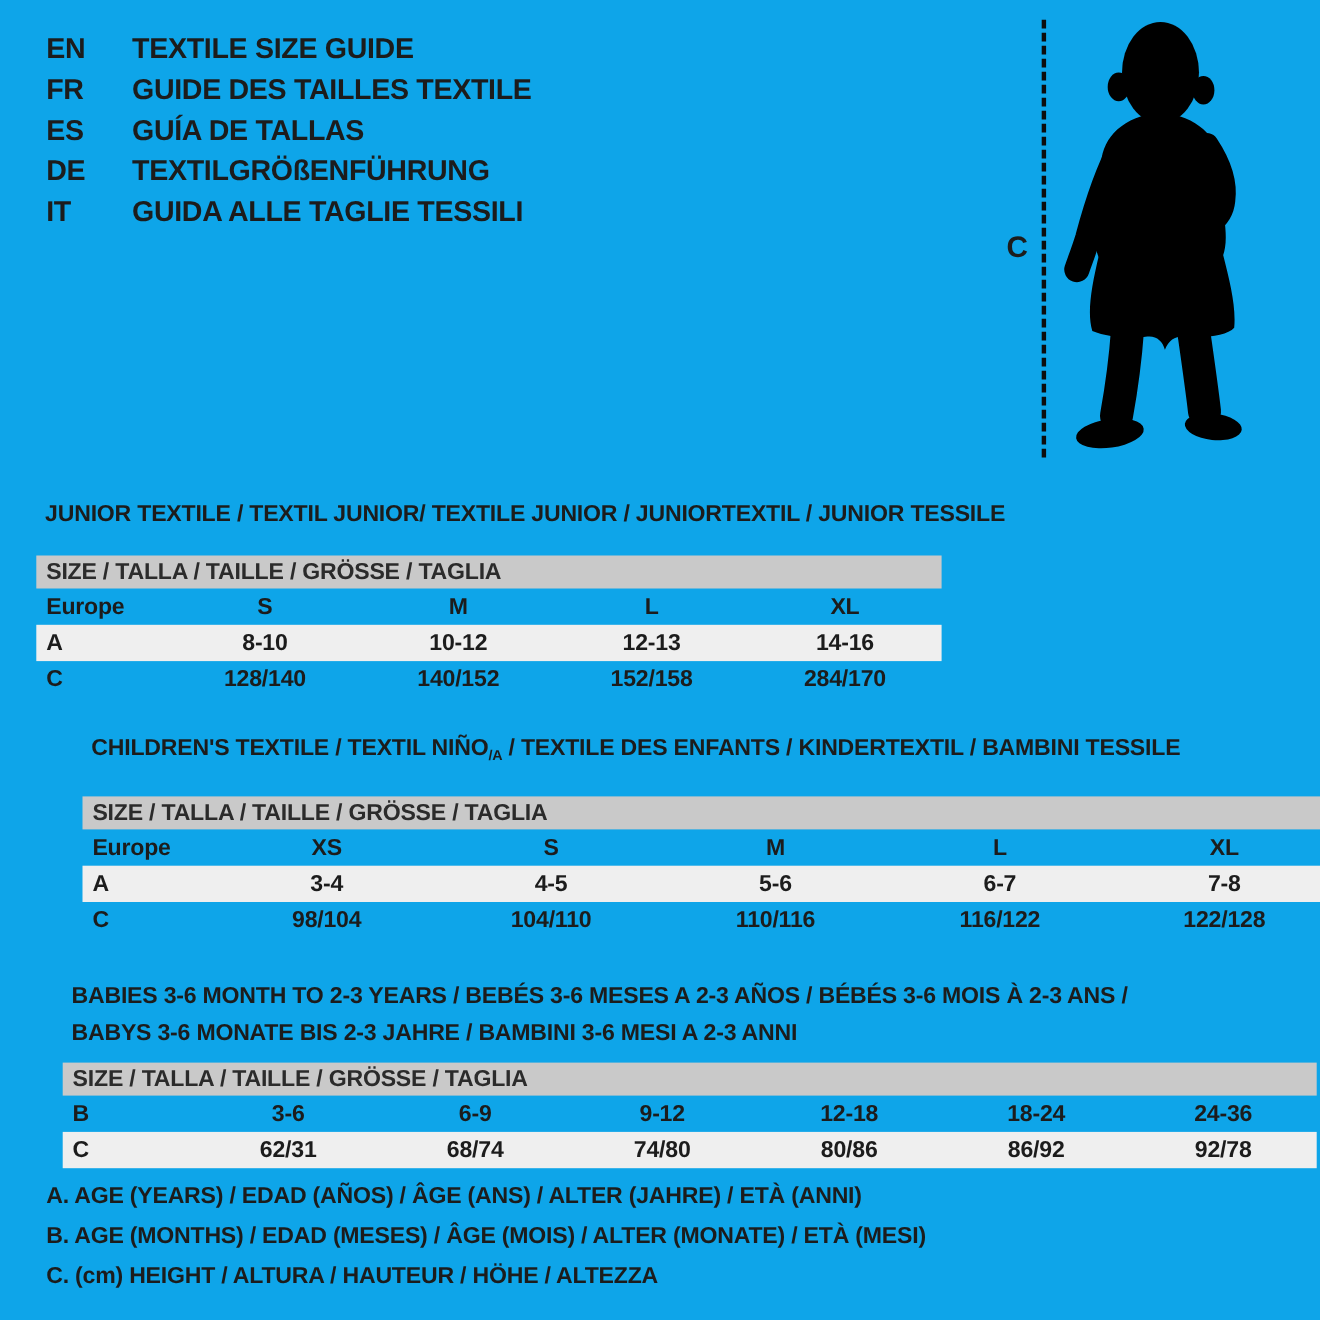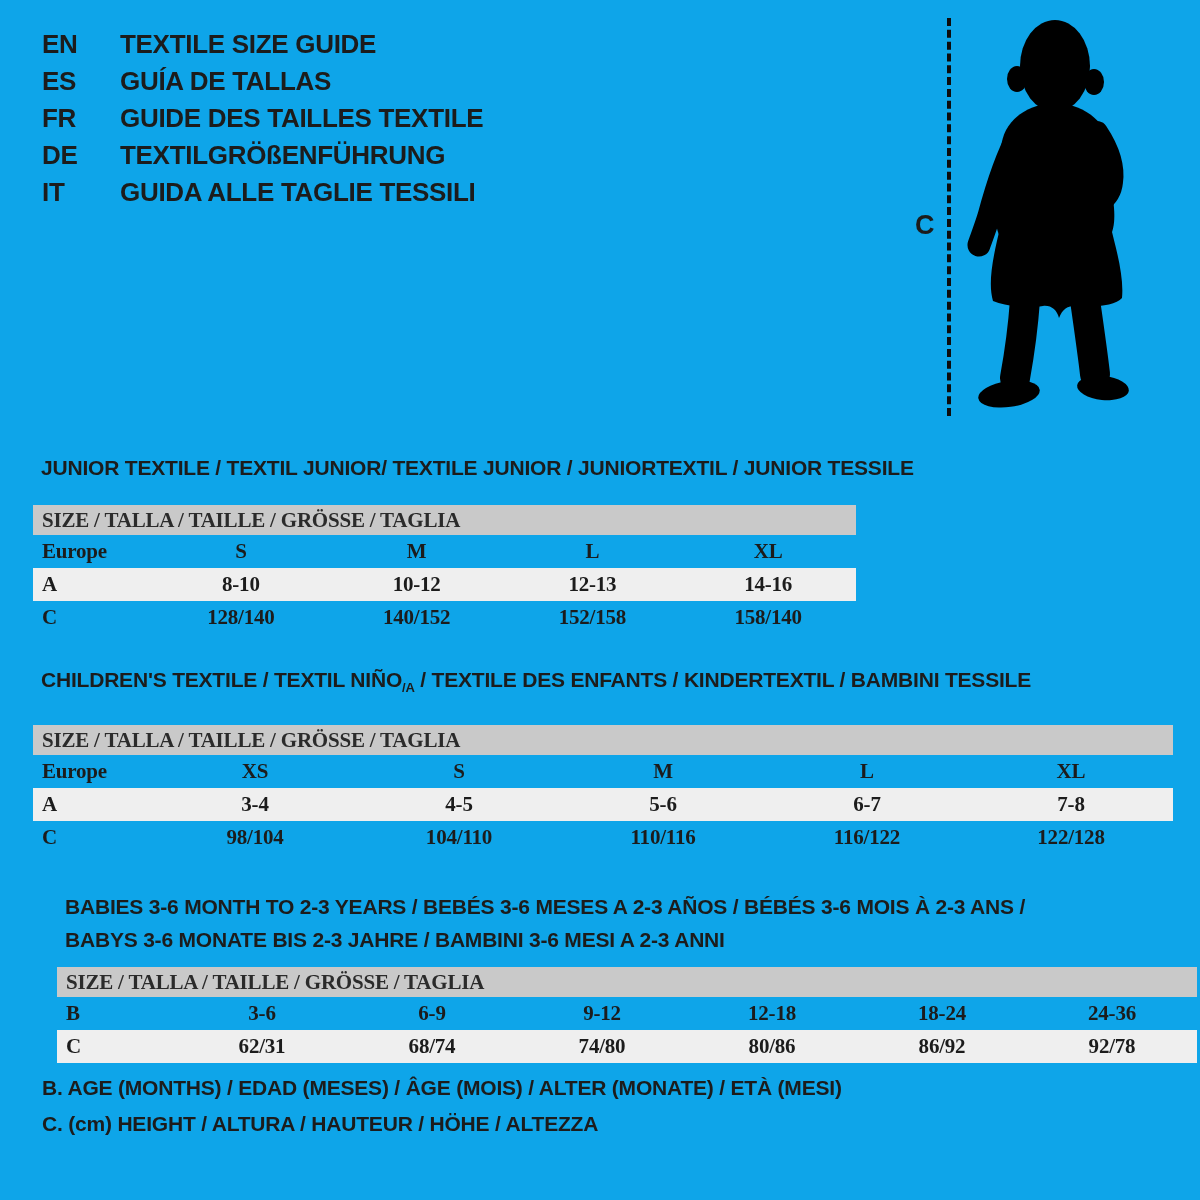--- a/index.html
+++ b/index.html
@@ -43,31 +43,31 @@
   
   .sections { position: absolute; left: 33px; top: 456px; width: 1140px; }
   .section-title {
     font-size: 21px;
     font-weight: 700;
     letter-spacing: -0.2px;
     margin: 0 0 26px 8px;
     line-height: 23px;
     white-space: nowrap;
   }
-  .sec1 { margin-top: 34px; }
+  .sec1 { margin-top: 34px; margin-left: 42px; }
   .sec2 { margin-top: 36px; margin-left: 24px; }
   .sec2 .section-title {
     max-width: 1000px;
     white-space: normal;
     line-height: 33px;
     margin-bottom: 11px;
   }
   .subscript { font-size: 0.62em; vertical-align: sub; }
 
-  .size-table { width: 1140px; font-family: Liberation Serif, serif; }
+  .size-table { width: 1140px; }
   .sec0 .size-table { width: 823px; }
 
   .table-head {
     height: 30px;
     background: #c9c9c9;
     display: flex;
     align-items: center;
     padding-left: 9px;
     box-sizing: border-box;
     font-size: 21px;
@@ -102,26 +102,26 @@
 <body>
 
 <div class="page">
 
   <div class="lang-list">
       <div class="lang-row">
         <span class="lang-code">EN</span>
         <span class="lang-title">TEXTILE SIZE GUIDE</span>
       </div>
       <div class="lang-row">
+        <span class="lang-code">FR</span>
+        <span class="lang-title">GUIDE DES TAILLES TEXTILE</span>
+      </div>
+      <div class="lang-row">
         <span class="lang-code">ES</span>
         <span class="lang-title">GUÍA DE TALLAS</span>
-      </div>
-      <div class="lang-row">
-        <span class="lang-code">FR</span>
-        <span class="lang-title">GUIDE DES TAILLES TEXTILE</span>
       </div>
       <div class="lang-row">
         <span class="lang-code">DE</span>
         <span class="lang-title">TEXTILGRÖßENFÜHRUNG</span>
       </div>
       <div class="lang-row">
         <span class="lang-code">IT</span>
         <span class="lang-title">GUIDA ALLE TAGLIE TESSILI</span>
       </div>
     </div>
@@ -170,21 +170,21 @@
             <div class="cell">8-10</div>
             <div class="cell">10-12</div>
             <div class="cell">12-13</div>
             <div class="cell">14-16</div>
           </div>
           <div class="table-row">
             <div class="row-label">C</div>
             <div class="cell">128/140</div>
             <div class="cell">140/152</div>
             <div class="cell">152/158</div>
-            <div class="cell">158/140</div>
+            <div class="cell">284/170</div>
           </div>
         </div>
       </section>
       <section class="size-section sec1">
         <h2 class="section-title"><span>CHILDREN'S TEXTILE / TEXTIL NIÑO</span><span class="subscript">/A</span><span> / TEXTILE DES ENFANTS / KINDERTEXTIL / BAMBINI TESSILE</span></h2>
         <div class="size-table">
           <div class="table-head">SIZE / TALLA / TAILLE / GRÖSSE / TAGLIA</div>
           <div class="table-row">
             <div class="row-label">Europe</div>
             <div class="cell">XS</div>
@@ -231,17 +231,18 @@
             <div class="cell">74/80</div>
             <div class="cell">80/86</div>
             <div class="cell">86/92</div>
             <div class="cell">92/78</div>
           </div>
         </div>
       </section>
     </div>
 
   <div class="notes">
+      <div class="note-line">A. AGE (YEARS) / EDAD (AÑOS) / ÂGE (ANS) / ALTER (JAHRE) / ETÀ (ANNI)</div>
       <div class="note-line">B. AGE (MONTHS) / EDAD (MESES) / ÂGE (MOIS) / ALTER (MONATE) / ETÀ (MESI)</div>
       <div class="note-line">C. (cm) HEIGHT / ALTURA / HAUTEUR / HÖHE / ALTEZZA</div>
     </div>
 
 </div>
 
 </body></html>

